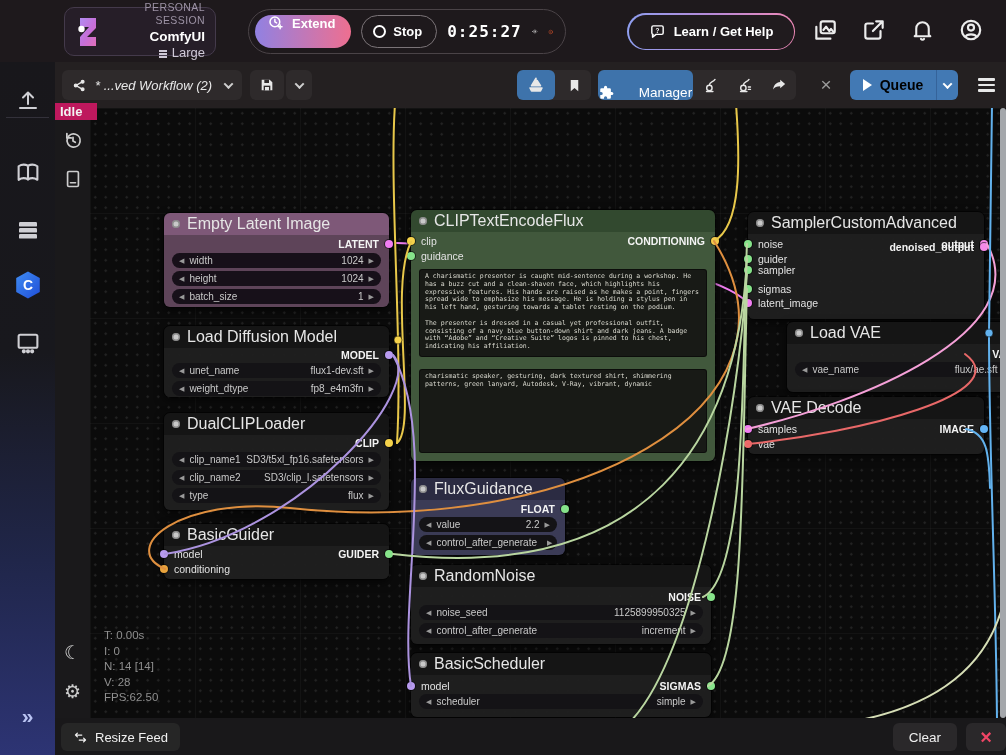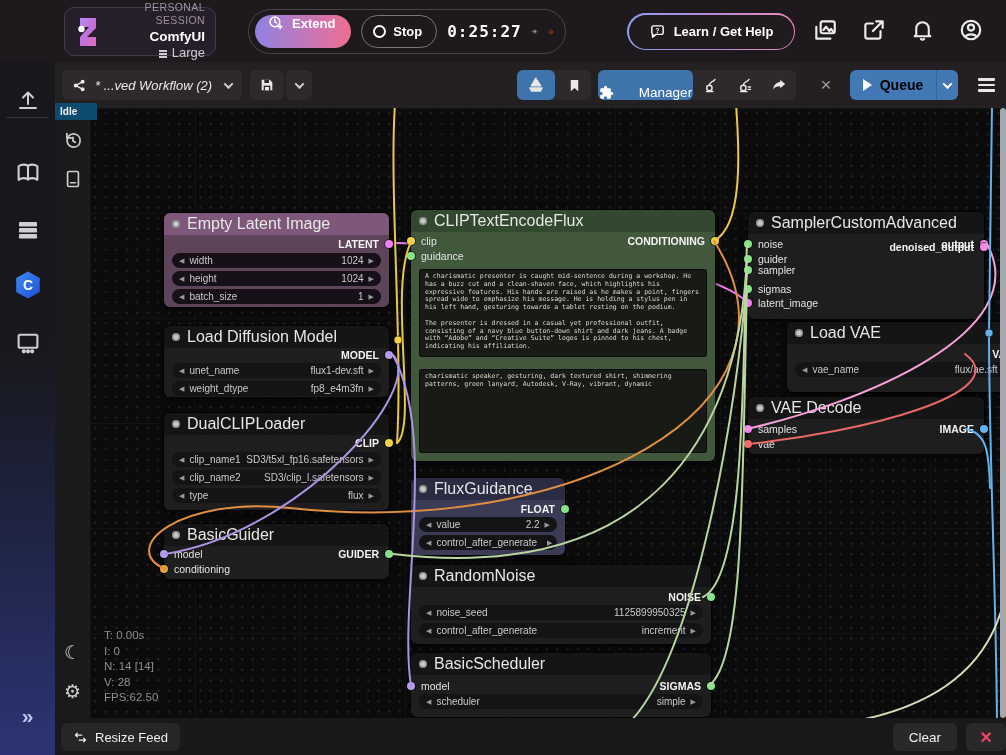--- a/index.html
+++ b/index.html
@@ -46,21 +46,21 @@
 #burger i{display:block;width:17px;height:2.4px;background:#e8e8e8;border-radius:1px}
 .play{width:0;height:0;border-left:9px solid #fff;border-top:6px solid transparent;border-bottom:6px solid transparent}
 
 #sidebar{position:absolute;left:0;top:62px;width:55px;height:693px;background:linear-gradient(180deg,#18171b 0%,#18181d 42%,#20264a 72%,#2d3474 100%)}
 .sb-ic{position:absolute;left:50%;transform:translateX(-50%);color:#cfcfd4;cursor:pointer}
 #sb-div{position:absolute;left:6px;right:6px;top:55px;height:1px;background:#33313a}
 #sb-chev{position:absolute;left:50%;transform:translateX(-50%);top:642px;color:#b9c3f2;font-size:21px;font-weight:bold;cursor:pointer}
 #icol{position:absolute;left:55px;top:108px;width:35px;height:610px;background:#1a191b}
 .ic2{position:absolute;left:50%;transform:translateX(-50%);color:#cdcdcd;cursor:pointer}
 .uni{font-size:19px;line-height:1;color:#cdcdcd}
-#idle{position:absolute;left:55px;top:103px;width:42px;height:17px;background:#0c4a6e;color:#f2f2f2;font-size:10px;font-weight:bold;line-height:17px;padding-left:5px;z-index:5}
+#idle{position:absolute;left:55px;top:103px;width:42px;height:17px;background:#be185d;color:#f2f2f2;font-size:13px;font-weight:bold;line-height:17px;padding-left:5px;z-index:5}
 
 #canvas{position:absolute;left:90px;top:108px;width:910px;height:610px;overflow:hidden;background-color:#0b0b0b;
  background-image:linear-gradient(rgba(255,255,255,.032) 1px,transparent 1px),linear-gradient(90deg,rgba(255,255,255,.032) 1px,transparent 1px),radial-gradient(circle,#232323 1px,transparent 1.4px);
  background-size:105px 105px,105px 105px,10.5px 10.5px}
 #wires-under,#wires-over{position:absolute;inset:0;width:910px;height:610px;pointer-events:none}
 #wires-over{z-index:3}
 #nodes{position:absolute;inset:0;z-index:2}
 #stats{position:absolute;left:14px;top:520px;z-index:1;font-size:11.5px;line-height:15.5px;color:#8f8f8f}
 #scrollbar{position:absolute;left:1000px;top:108px;width:6px;height:610px;background:#a4a7ab;border-radius:3px}
 

